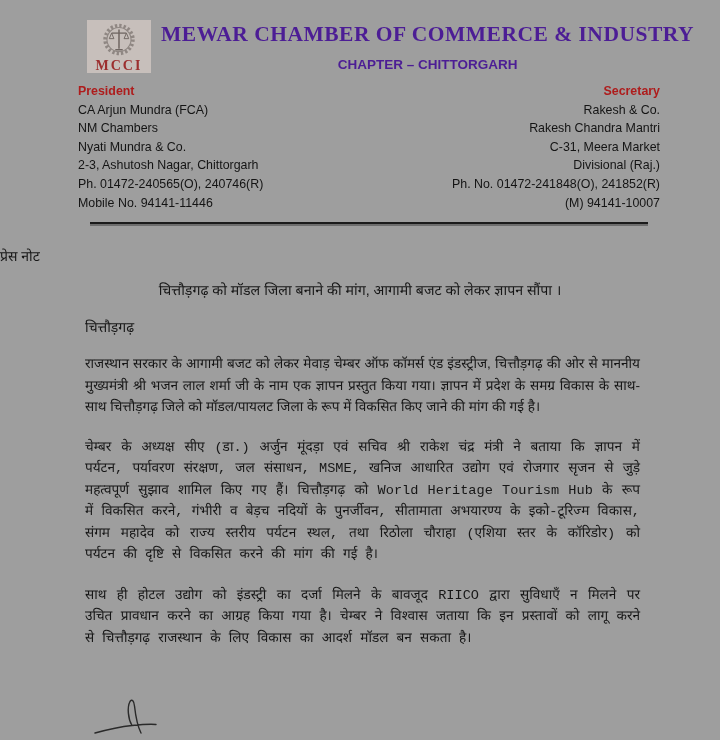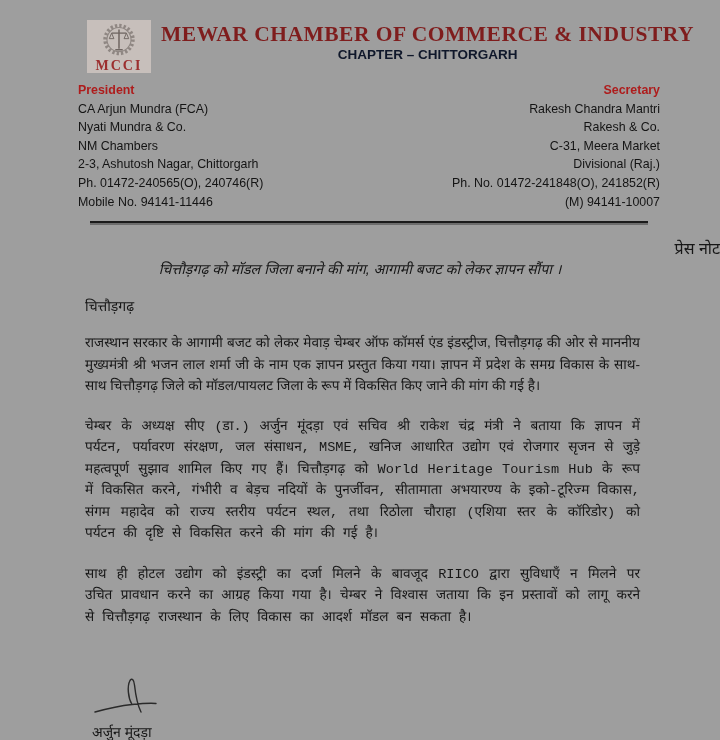--- a/index.html
+++ b/index.html
@@ -44,38 +44,38 @@
   .header-text {
     flex: 1;
     text-align: center;
     padding-left: 10px;
   }
   .org-title {
     font-family: "Liberation Serif", "DejaVu Serif", serif;
     font-weight: bold;
     font-size: 21.5px;
     letter-spacing: 0.5px;
-    color: #7f1d1d;
+    color: #4c1d95;
     white-space: nowrap;
     line-height: 24px;
     margin-top: 2px;
   }
   .org-subtitle {
     font-weight: bold;
     font-size: 13px;
     color: #111;
     line-height: 18px;
     margin-top: 2px;
   }
   .org-chapter {
     font-weight: bold;
     font-size: 13.5px;
-    color: #0f172a;
+    color: #4c1d95;
     line-height: 18px;
-    margin-top: 0;
+    margin-top: 10px;
   }
   
   .contacts {
     display: flex;
     justify-content: space-between;
     padding: 8px 60px 0 78px;
   }
   .contact-col { font-size: 12.4px; line-height: 18.6px; color: #141414; }
   .contact-col.right { text-align: right; }
   .contact-heading { font-weight: bold; color: #ae1c1c; }
@@ -85,28 +85,28 @@
     height: 2px;
     background: #1b1b1b;
     box-shadow: 0 2px 0 rgba(70,70,70,0.55);
   }
   
   .body-area {
     font-size: 13.6px;
     color: #161616;
   }
   .press-note {
-    text-align: right;
-    margin-top: 14px;
-    font-size: 16px;
+    text-align: left;
+    margin-top: 22px;
+    font-size: 14px;
   }
   .headline {
     text-align: center;
+    margin-top: 15px;
     font-size: 14.2px;
-    font-style: italic;
   }
   .dateline {
     margin: 18px 80px 0 85px;
     font-size: 14px;
   }
   .para {
     margin: 17px 80px 0 85px;
     line-height: 21.5px;
     text-align: justify;
   }
@@ -144,30 +144,30 @@
     <div class="header-text">
       <div class="org-title">MEWAR CHAMBER OF COMMERCE &amp; INDUSTRY</div>
       <div class="org-chapter">CHAPTER – CHITTORGARH</div>
     </div>
   </div>
 
   <div class="contacts">
     <div class="contact-col left">
       <div class="contact-heading">President</div>
       <div>CA Arjun Mundra (FCA)</div>
+      <div>NM Chambers</div>
       <div>Nyati Mundra &amp; Co.</div>
-      <div>NM Chambers</div>
       <div>2-3, Ashutosh Nagar, Chittorgarh</div>
       <div>Ph. 01472-240565(O), 240746(R)</div>
       <div>Mobile No. 94141-11446</div>
     </div>
     <div class="contact-col right">
       <div class="contact-heading">Secretary</div>
+      <div>Rakesh &amp; Co.</div>
       <div>Rakesh Chandra Mantri</div>
-      <div>Rakesh &amp; Co.</div>
       <div>C-31, Meera Market</div>
       <div>Divisional (Raj.)</div>
       <div>Ph. No. 01472-241848(O), 241852(R)</div>
       <div>(M) 94141-10007</div>
     </div>
   </div>
 
   <div class="divider"></div>
 
   <div class="body-area">

